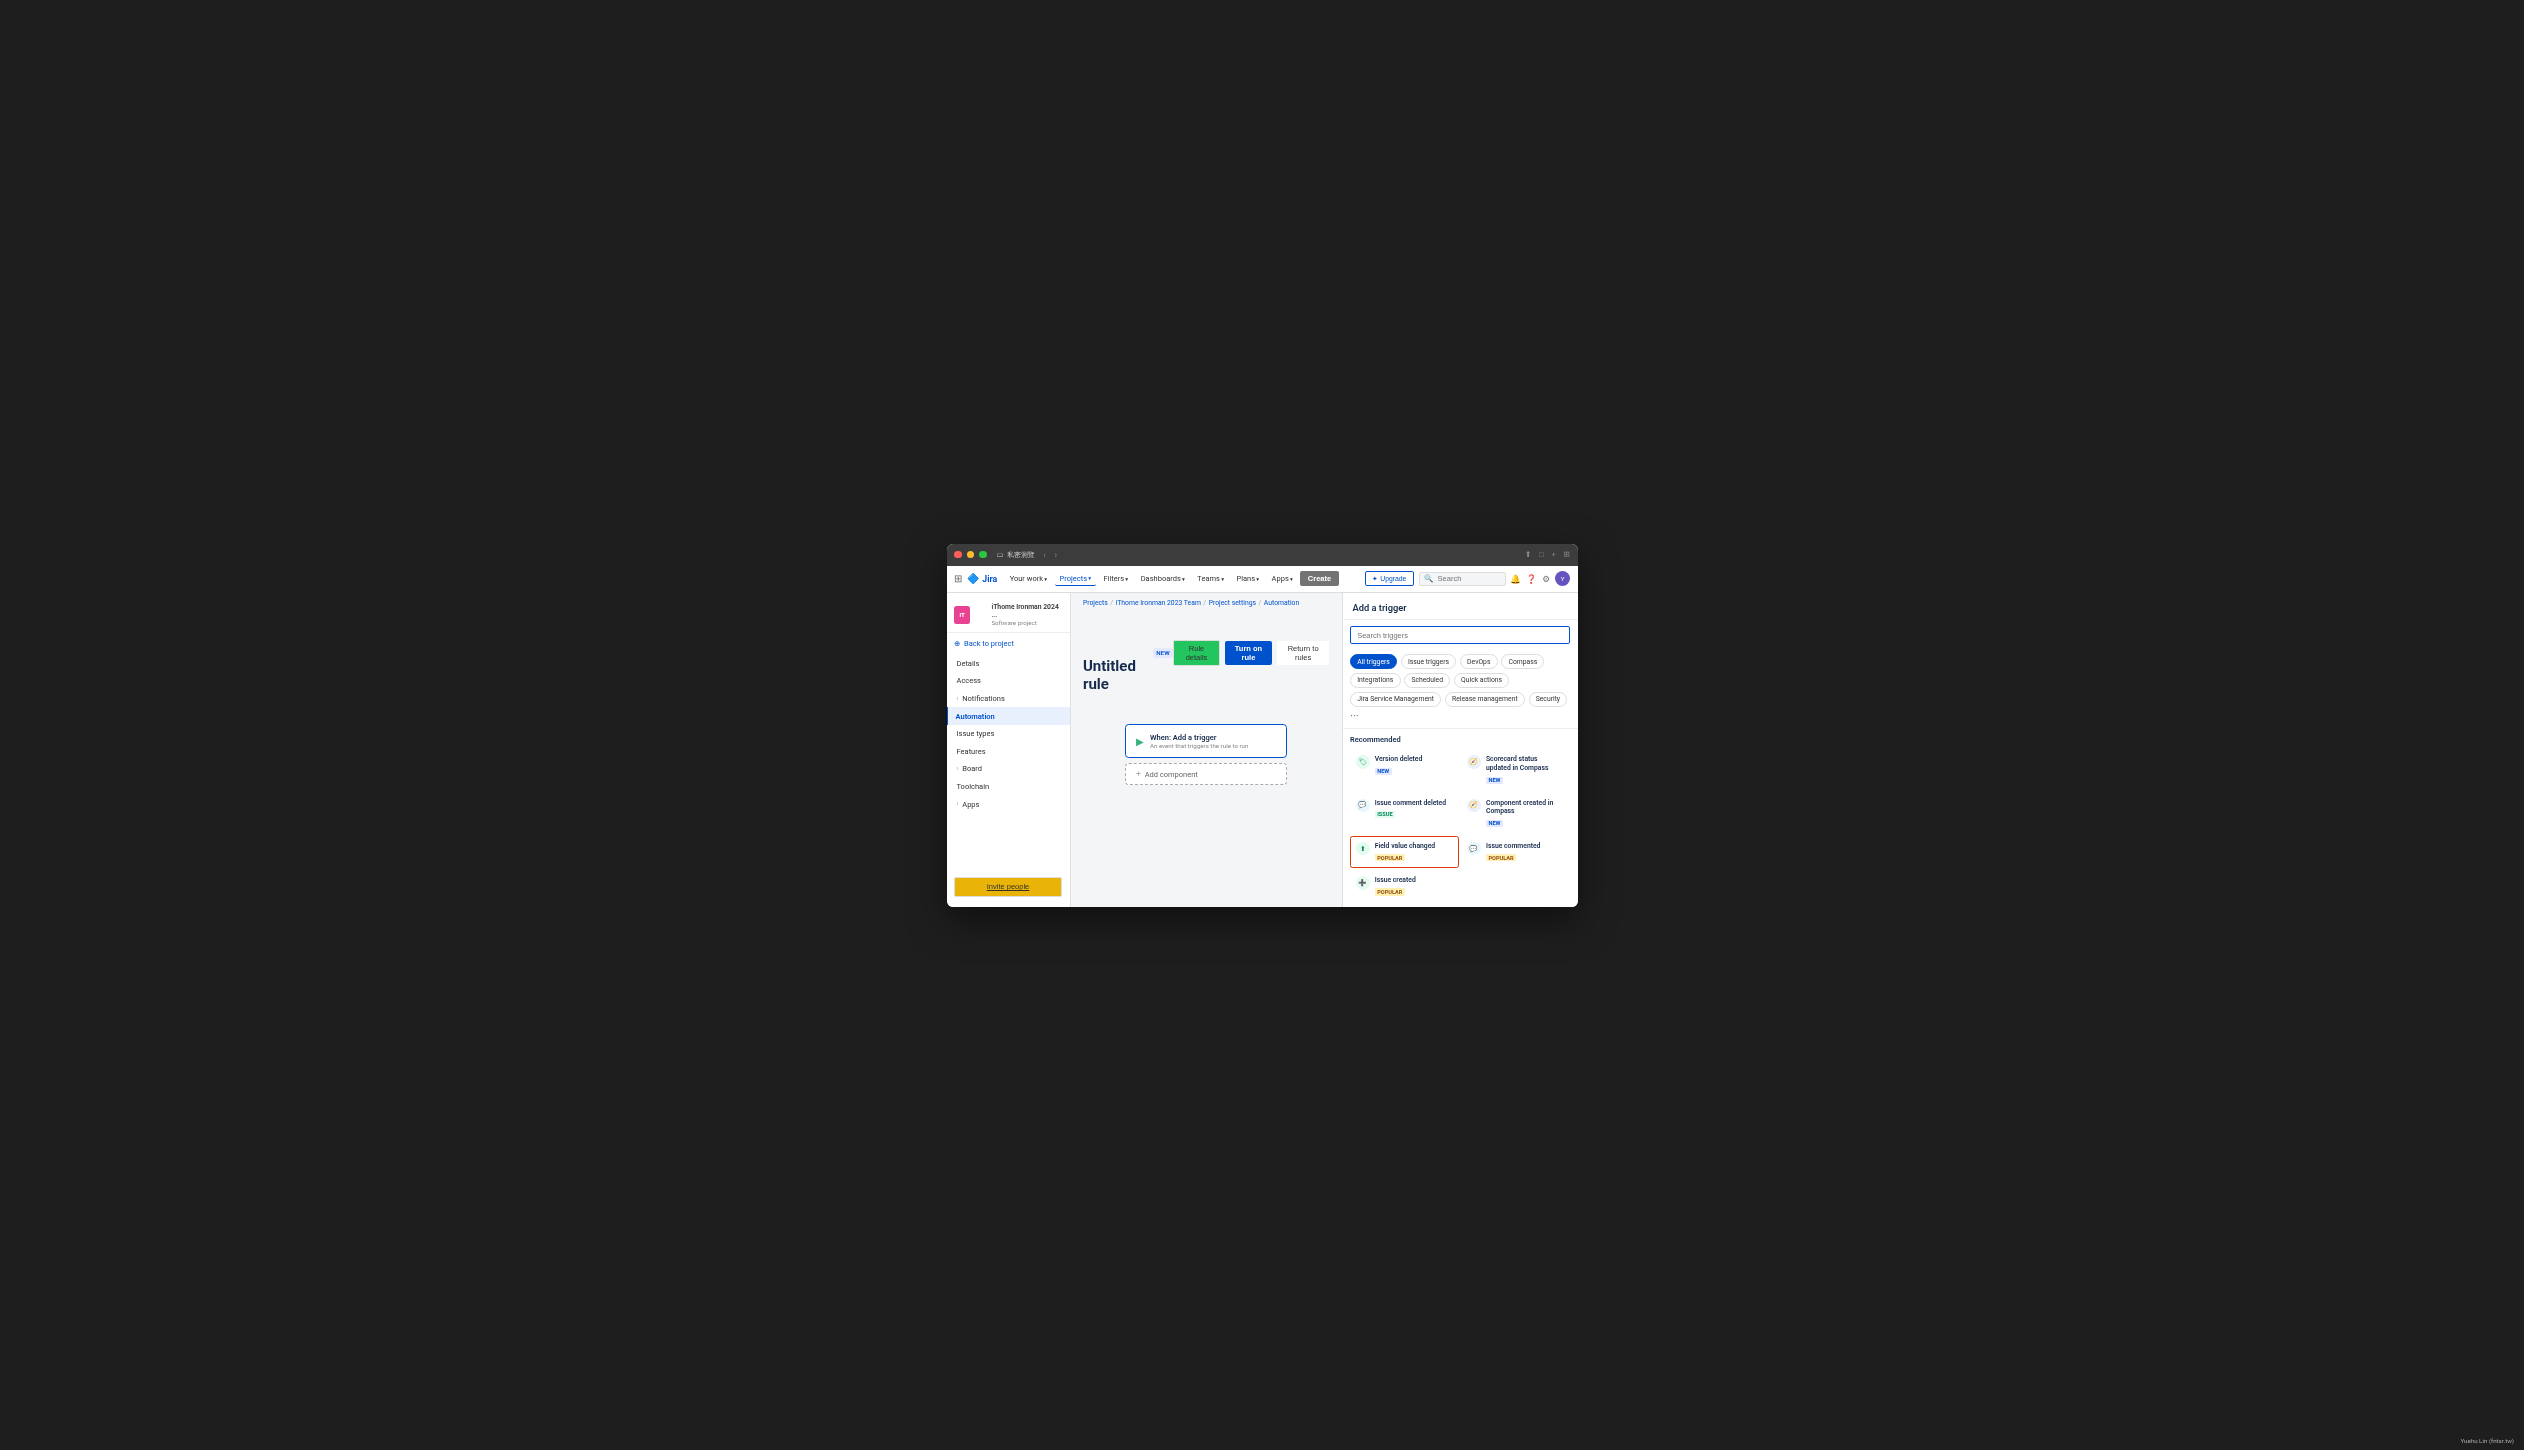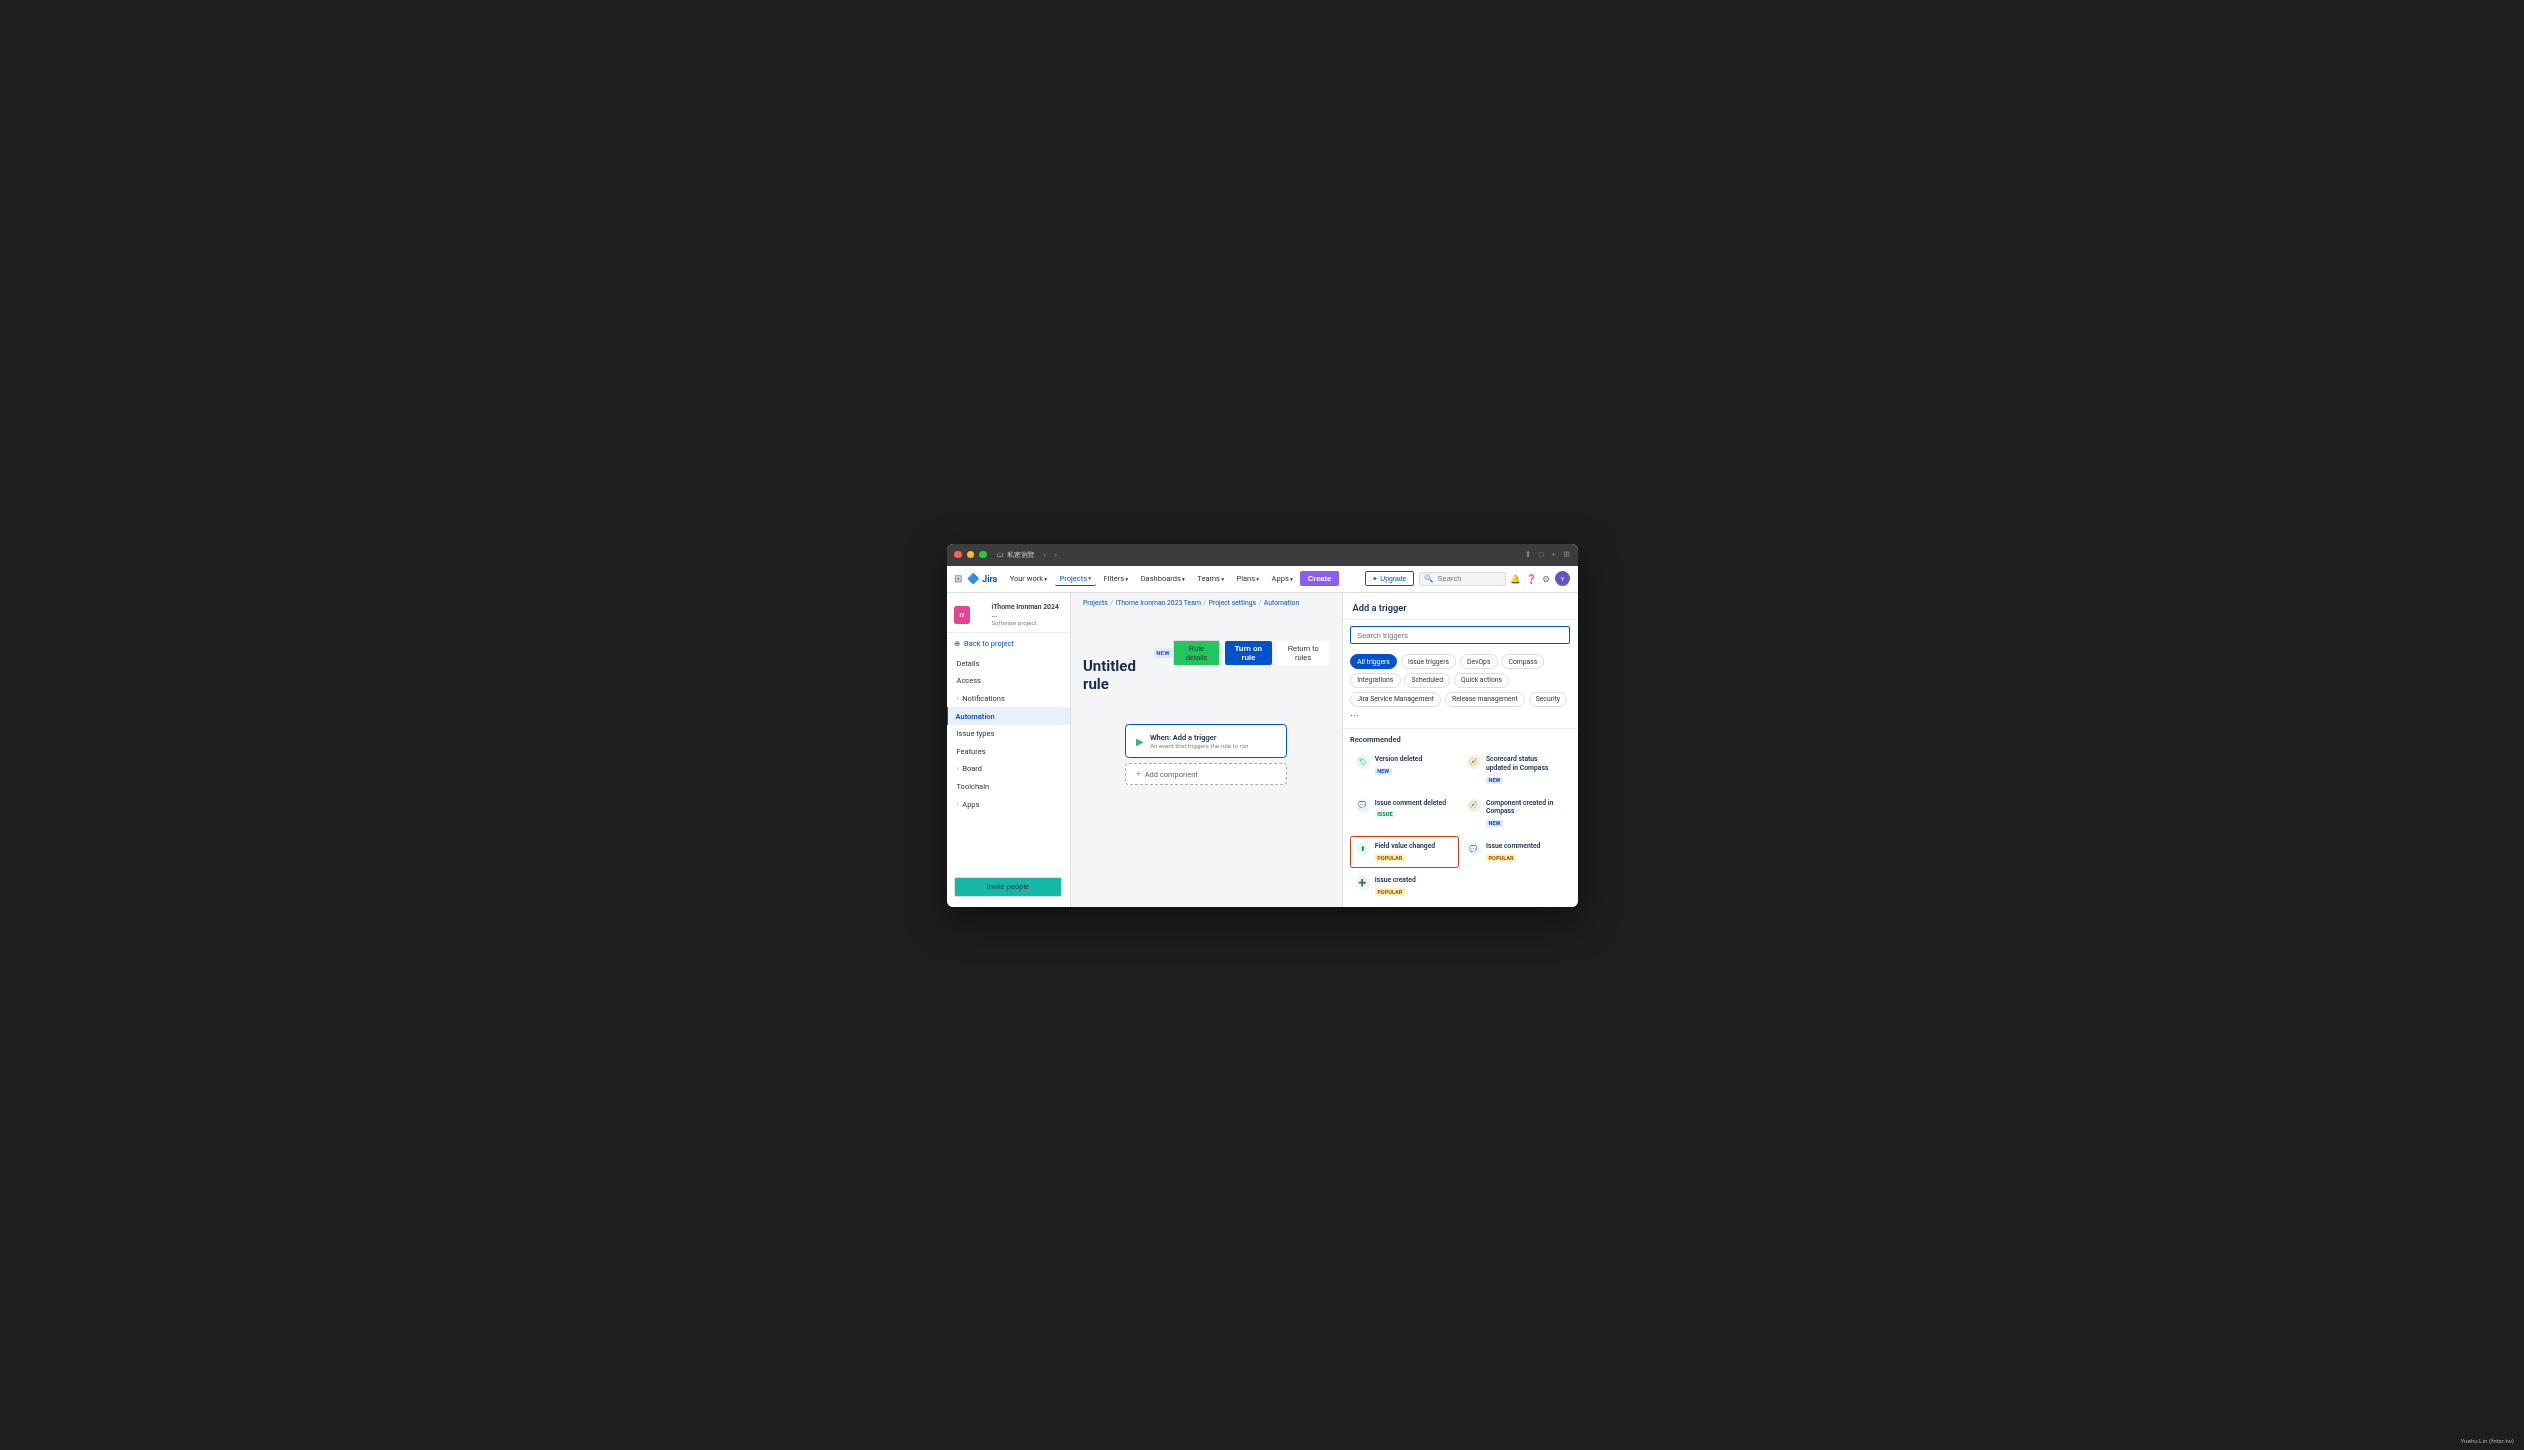--- a/index.html
+++ b/index.html
@@ -77,21 +77,21 @@
     }
     .search-box {
       display: flex; align-items: center; border: 0.6px solid #ddd;
       border-radius: 1.9px; padding: 1.9px 5px; gap: 3.7px; background: #f4f5f7;
       width: 87px;
     }
     .search-box input { border: none; background: transparent; font-size: 7.5px; outline: none; width: 62px; }
     .topnav-icon { color: #666; font-size: 8.7px; cursor: pointer; }
     .avatar { width: 15px; height: 15px; border-radius: 50%; background: #6554c0; color: white; font-size: 6.2px; display: flex; align-items: center; justify-content: center; cursor: pointer; }
     .create-btn {
-      background: #8b5cf6; color: white; border: none;
+      background: #737373; color: white; border: none;
       font-size: 7.5px; padding: 3.1px 7.5px; border-radius: 1.9px; cursor: pointer; font-weight: 600;
     }
 
     
     .main-layout {
       display: flex;
       flex: 1;
       overflow: hidden;
     }
 
@@ -121,22 +121,22 @@
       font-size: 7.5px; color: #0052cc; cursor: pointer; margin-bottom: 2.5px;
     }
     .sidebar-item {
       padding: 4.3px 7.5px 4.3px 10px; font-size: 7.5px; color: #333;
       cursor: pointer; display: flex; align-items: center; gap: 3.7px;
       border-radius: 0;
     }
     .sidebar-item.active { background: #e8f0fe; color: #0052cc; font-weight: 600; border-left: 1.9px solid #0052cc; padding-left: 8px; }
     .sidebar-footer { margin-top: auto; padding: 5px 7.5px; }
     .invite-btn {
-      width: 100%; padding: 4.3px; border: 0.6px solid #ddd; background: #14b8a6;
-      font-size: 7.5px; color: #333; border-radius: 1.9px; cursor: pointer;
+      width: 100%; padding: 4.3px; border: 0.6px solid #ddd; background: #eab308;
+      font-size: 7.5px; color: #333; border-radius: 1.9px; cursor: pointer; text-decoration: underline;
     }
 
     
     .content {
       flex: 1;
       display: flex;
       flex-direction: column;
       overflow: hidden;
     }
     .breadcrumb {

